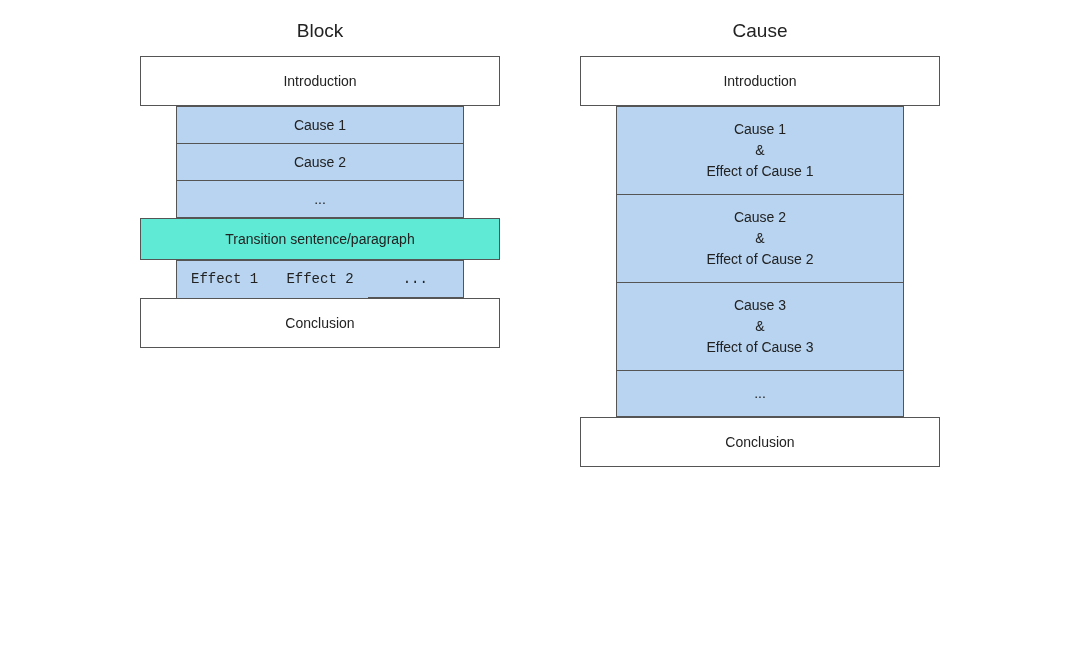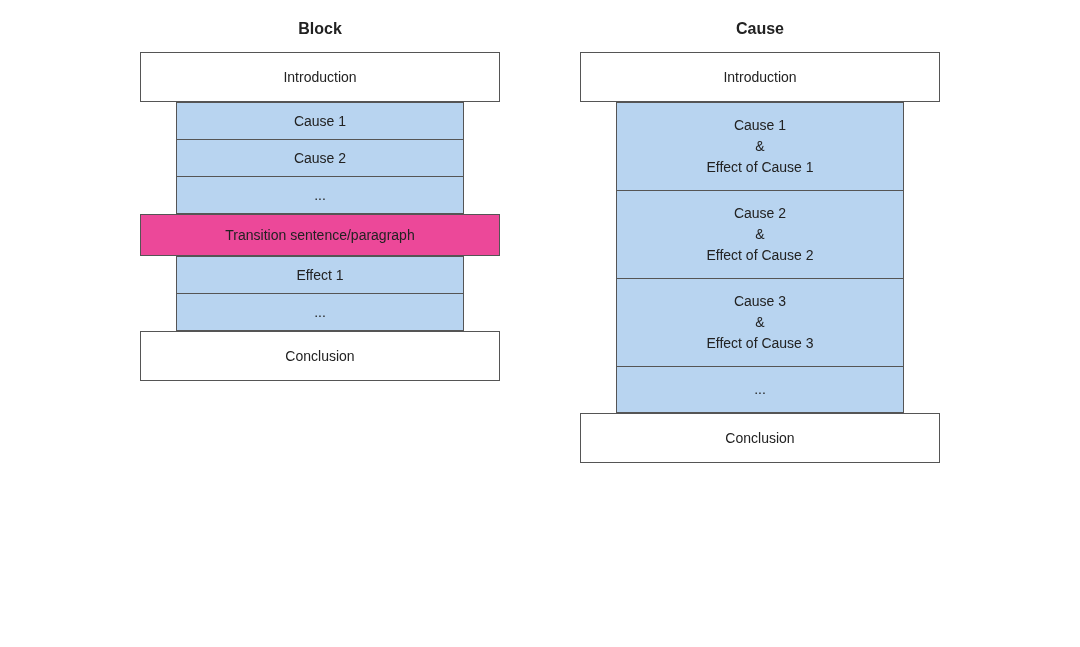--- a/index.html
+++ b/index.html
@@ -27,22 +27,22 @@
     }
 
     .diagram {
       display: flex;
       flex-direction: column;
       align-items: center;
       width: 360px;
     }
 
     .diagram-title {
-      font-weight: bold;
-      font-size: 16px;
+      font-weight: normal;
+      font-size: 19px;
       margin-bottom: 14px;
       text-align: right;
     }
 
     
     .block-diagram .intro-box {
       width: 100%;
       border: 1.5px solid #555;
       text-align: center;
       padding: 16px 8px;
@@ -67,30 +67,31 @@
 
     .block-diagram .cause-item:last-child {
       border-bottom: 1.5px solid #555;
     }
 
     .block-diagram .transition-box {
       width: 100%;
       border: 1.5px solid #555;
       text-align: center;
       padding: 12px 12px;
-      background: #ec4899;
+      background: #5eead4;
       margin-top: 0;
     }
 
     .block-diagram .effects-section {
       width: 80%;
       display: flex;
-      flex-direction: column;
+      flex-direction: row;
       border-left: 1.5px solid #555;
       border-right: 1.5px solid #555;
+      font-family: Liberation Mono, monospace;
     }
 
     .block-diagram .effect-item {
       border-top: 1.5px solid #555;
       text-align: center;
       padding: 10px 8px;
       background: #b8d4f0;
       width: 100%;
     }
 
@@ -170,20 +171,23 @@
 
     <div class="transition-box">
       <span>Transition sentence/paragraph</span>
     </div>
 
     <div class="effects-section">
       <div class="effect-item">
         <span>Effect 1</span>
       </div>
       <div class="effect-item">
+        <span>Effect 2</span>
+      </div>
+      <div class="effect-item">
         <span>...</span>
       </div>
     </div>
 
     <div class="conclusion-box">
       <span>Conclusion</span>
     </div>
   </div>
 
   <div class="diagram chain-diagram">

